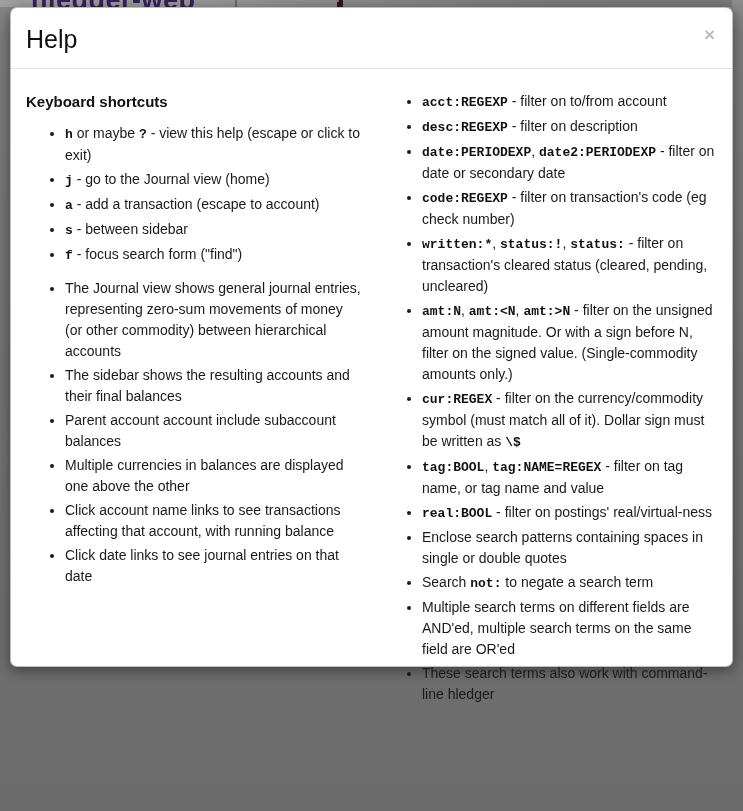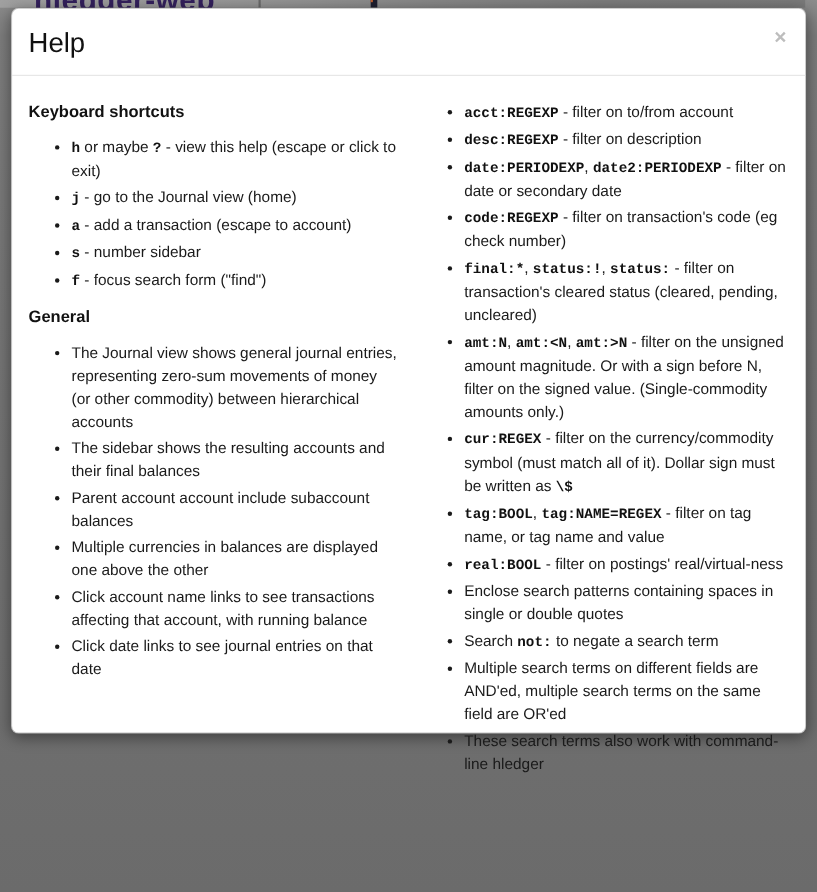--- a/index.html
+++ b/index.html
@@ -95,40 +95,39 @@
     <div class="modal-title">Help</div>
     <span class="close-btn">×</span>
   </div>
   <div class="modal-body">
     <div class="col" id="col-left">
         <h4 class="section-title">Keyboard shortcuts</h4>
         <ul>
           <li><span class="code">h</span><span> or maybe </span><span class="code">?</span><span> - view this help (escape or click to exit)</span></li>
           <li><span class="code">j</span><span> - go to the Journal view (home)</span></li>
           <li><span class="code">a</span><span> - add a transaction (escape to account)</span></li>
-          <li><span class="code">s</span><span> - number sidebar</span></li>
+          <li><span class="code">s</span><span> - between sidebar</span></li>
           <li><span class="code">f</span><span> - focus search form ("find")</span></li>
         </ul>
-        <h4 class="section-title">General</h4>
         <ul>
           <li><span>The Journal view shows general journal entries, representing zero-sum movements of money (or other commodity) between hierarchical accounts</span></li>
           <li><span>The sidebar shows the resulting accounts and their final balances</span></li>
           <li><span>Parent account account include subaccount balances</span></li>
           <li><span>Multiple currencies in balances are displayed one above the other</span></li>
           <li><span>Click account name links to see transactions affecting that account, with running balance</span></li>
           <li><span>Click date links to see journal entries on that date</span></li>
         </ul>
       </div>
     <div class="col" id="col-right">
         <ul>
           <li><span class="code">acct:REGEXP</span><span> - filter on to/from account</span></li>
           <li><span class="code">desc:REGEXP</span><span> - filter on description</span></li>
           <li><span class="code">date:PERIODEXP</span><span>, </span><span class="code">date2:PERIODEXP</span><span> - filter on date or secondary date</span></li>
           <li><span class="code">code:REGEXP</span><span> - filter on transaction's code (eg check number)</span></li>
-          <li><span class="code">final:*</span><span>, </span><span class="code">status:!</span><span>, </span><span class="code">status:</span><span> - filter on transaction's cleared status (cleared, pending, uncleared)</span></li>
+          <li><span class="code">written:*</span><span>, </span><span class="code">status:!</span><span>, </span><span class="code">status:</span><span> - filter on transaction's cleared status (cleared, pending, uncleared)</span></li>
           <li><span class="code">amt:N</span><span>, </span><span class="code">amt:&lt;N</span><span>, </span><span class="code">amt:&gt;N</span><span> - filter on the unsigned amount magnitude. Or with a sign before N, filter on the signed value. (Single-commodity amounts only.)</span></li>
           <li><span class="code">cur:REGEX</span><span> - filter on the currency/commodity symbol (must match all of it). Dollar sign must be written as </span><span class="code">\$</span></li>
           <li><span class="code">tag:BOOL</span><span>, </span><span class="code">tag:NAME=REGEX</span><span> - filter on tag name, or tag name and value</span></li>
           <li><span class="code">real:BOOL</span><span> - filter on postings' real/virtual-ness</span></li>
           <li><span>Enclose search patterns containing spaces in single or double quotes</span></li>
           <li><span>Search </span><span class="code">not:</span><span> to negate a search term</span></li>
           <li><span>Multiple search terms on different fields are AND'ed, multiple search terms on the same field are OR'ed</span></li>
           <li><span>These search terms also work with command-line hledger</span></li>
         </ul>
       </div>

